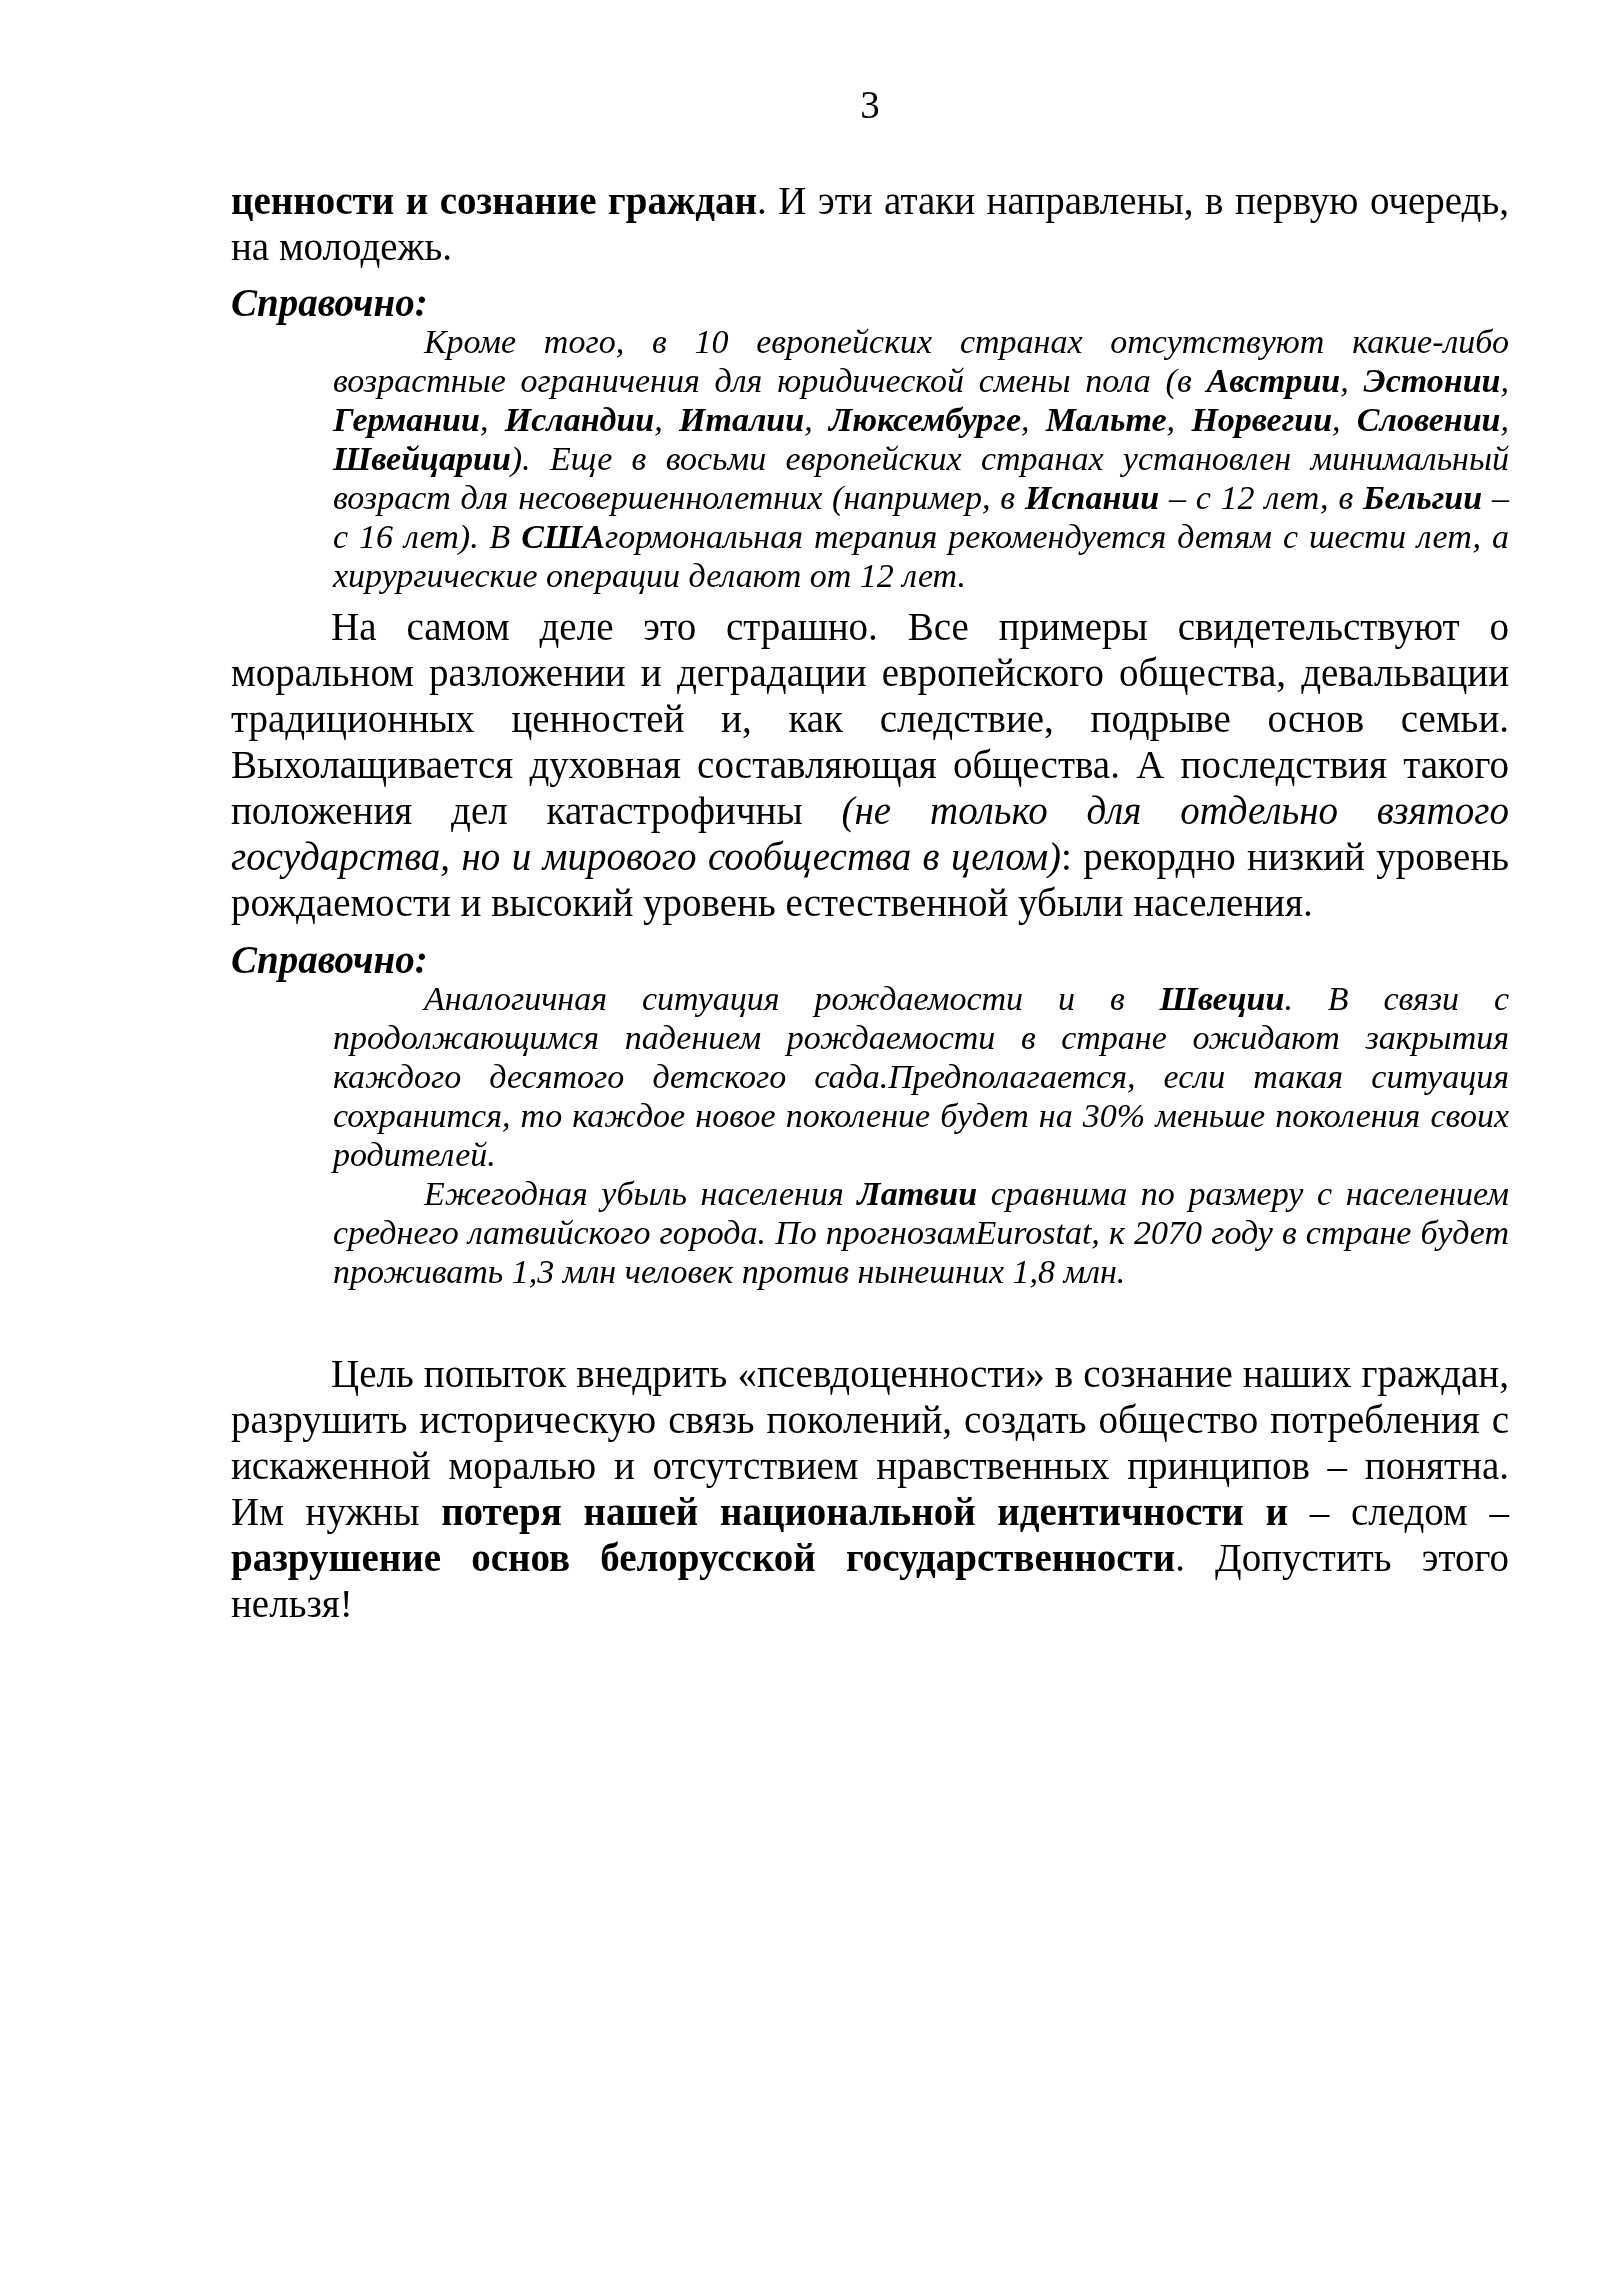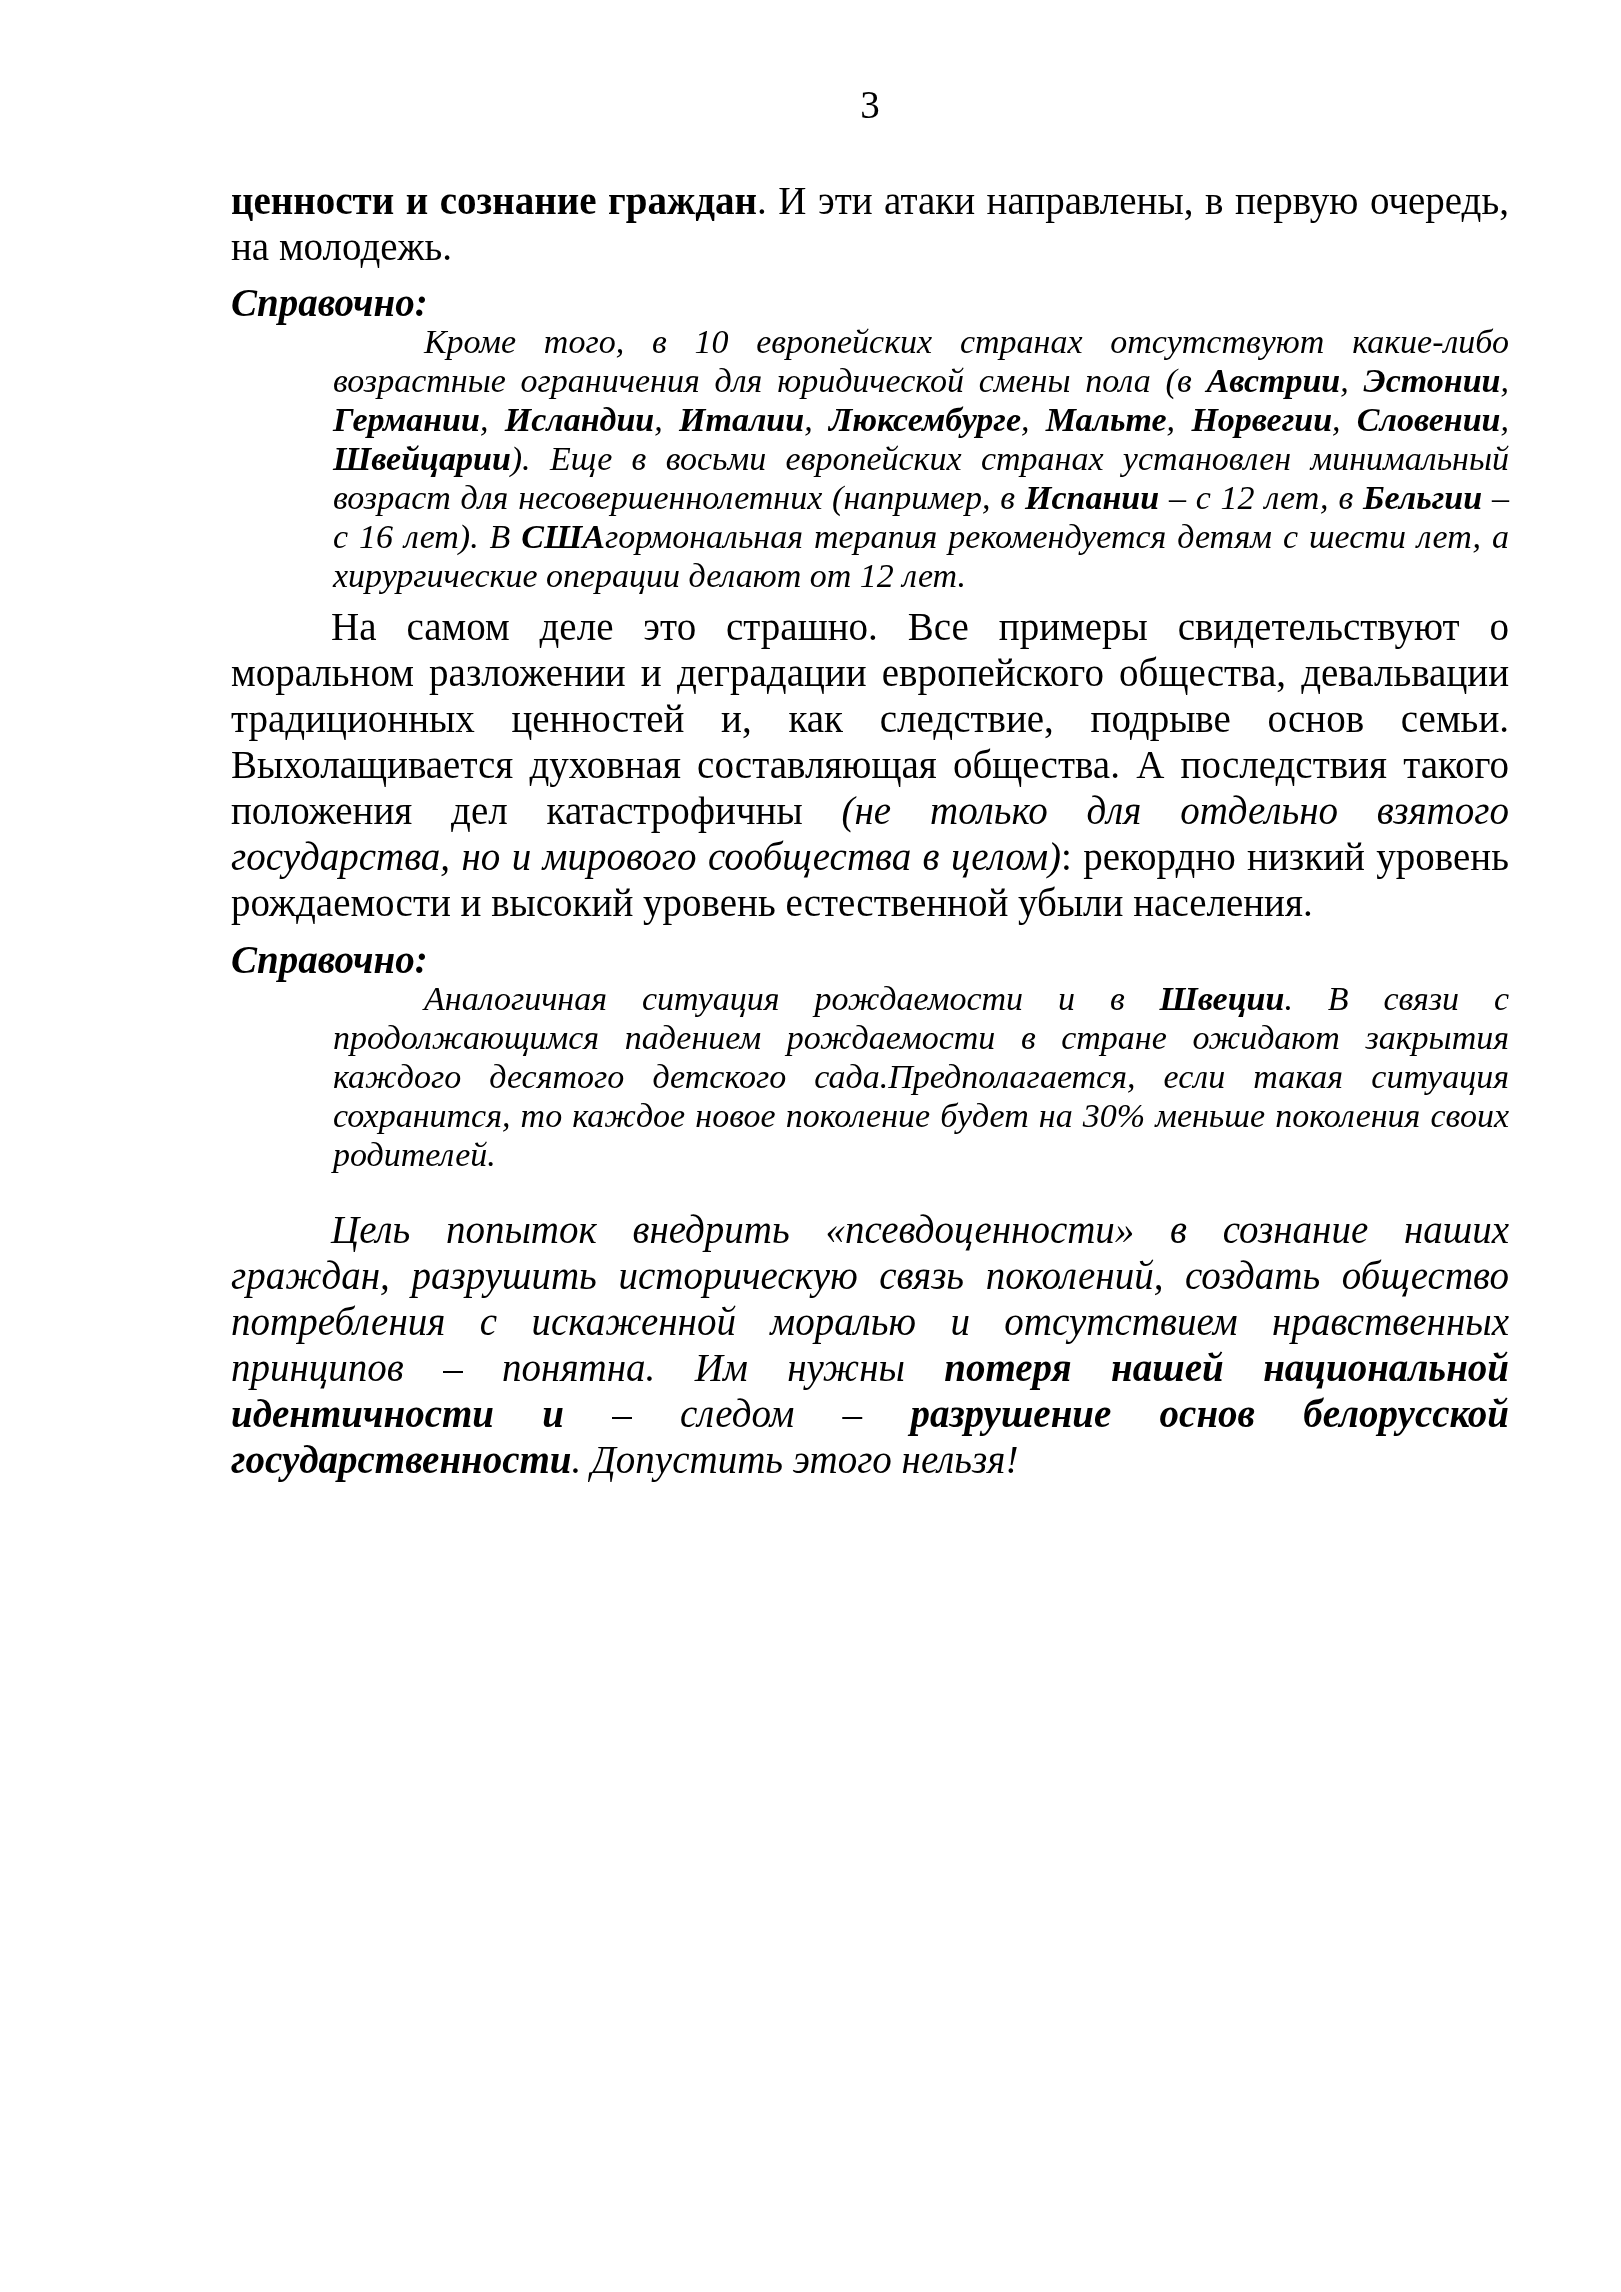--- a/index.html
+++ b/index.html
@@ -36,22 +36,21 @@
   .para-main.first {
     margin-top: 50px;
   }
   .para-main.indent {
     text-indent: 100px;
   }
   .para-main.after-ref {
     margin-top: 9px;
   }
   .para-main.last {
-    margin-top: 33px;
-    font-style: italic;
+    margin-top: 60px;
   }
   .ref-heading {
     font-size: 39px;
     line-height: 39px;
     font-weight: bold;
     font-style: italic;
     margin-top: 12.5px;
   }
   .ref-heading.second {
     margin-top: 14.3px;
@@ -84,18 +83,19 @@
   <div class="ref-block">
     <p class="ref-para"><span>Кроме того, в 10 европейских странах отсутствуют какие-либо возрастные ограничения для юридической смены пола (в </span><span class="run-b">Австрии</span><span>, </span><span class="run-b">Эстонии</span><span>, </span><span class="run-b">Германии</span><span>, </span><span class="run-b">Исландии</span><span>, </span><span class="run-b">Италии</span><span>, </span><span class="run-b">Люксембурге</span><span>, </span><span class="run-b">Мальте</span><span>, </span><span class="run-b">Норвегии</span><span>, </span><span class="run-b">Словении</span><span>, </span><span class="run-b">Швейцарии</span><span>). Еще в восьми европейских странах установлен минимальный возраст для несовершеннолетних (например, в </span><span class="run-b">Испании</span><span> – с 12 лет, в </span><span class="run-b">Бельгии</span><span> – с 16 лет). В </span><span class="run-b">США</span><span>гормональная терапия рекомендуется детям с шести лет, а хирургические операции делают от 12 лет.</span></p>
   </div>
 
   <p class="para-main indent after-ref"><span>На самом деле это страшно. Все примеры свидетельствуют о моральном разложении и деградации европейского общества, девальвации традиционных ценностей и, как следствие, подрыве основ семьи. Выхолащивается духовная составляющая общества. А последствия такого положения дел катастрофичны </span><span class="run-i">(не только для отдельно взятого государства, но и мирового сообщества в целом)</span><span>: рекордно низкий уровень рождаемости и высокий уровень естественной убыли населения.</span></p>
 
   <div class="ref-heading second">Справочно:</div>
 
   <div class="ref-block">
     <p class="ref-para"><span>Аналогичная ситуация рождаемости и в </span><span class="run-b">Швеции</span><span>. В связи с продолжающимся падением рождаемости в стране ожидают закрытия каждого десятого детского сада.Предполагается, если такая ситуация сохранится, то каждое новое поколение будет на 30% меньше поколения своих родителей.</span></p>
+    <p class="ref-para"><span>Ежегодная убыль населения </span><span class="run-b">Латвии</span><span> сравнима по размеру с населением среднего латвийского города. По прогнозамEurostat, к 2070 году в стране будет проживать 1,3 млн человек против нынешних 1,8 млн.</span></p>
   </div>
 
   <p class="para-main indent last"><span>Цель попыток внедрить «псевдоценности» в сознание наших граждан, разрушить историческую связь поколений, создать общество потребления с искаженной моралью и отсутствием нравственных принципов – понятна. Им нужны </span><span class="run-b">потеря нашей национальной идентичности и</span><span> – следом – </span><span class="run-b">разрушение основ белорусской государственности</span><span>. Допустить этого нельзя!</span></p>
 
 </div>
 
 
 </body></html>

